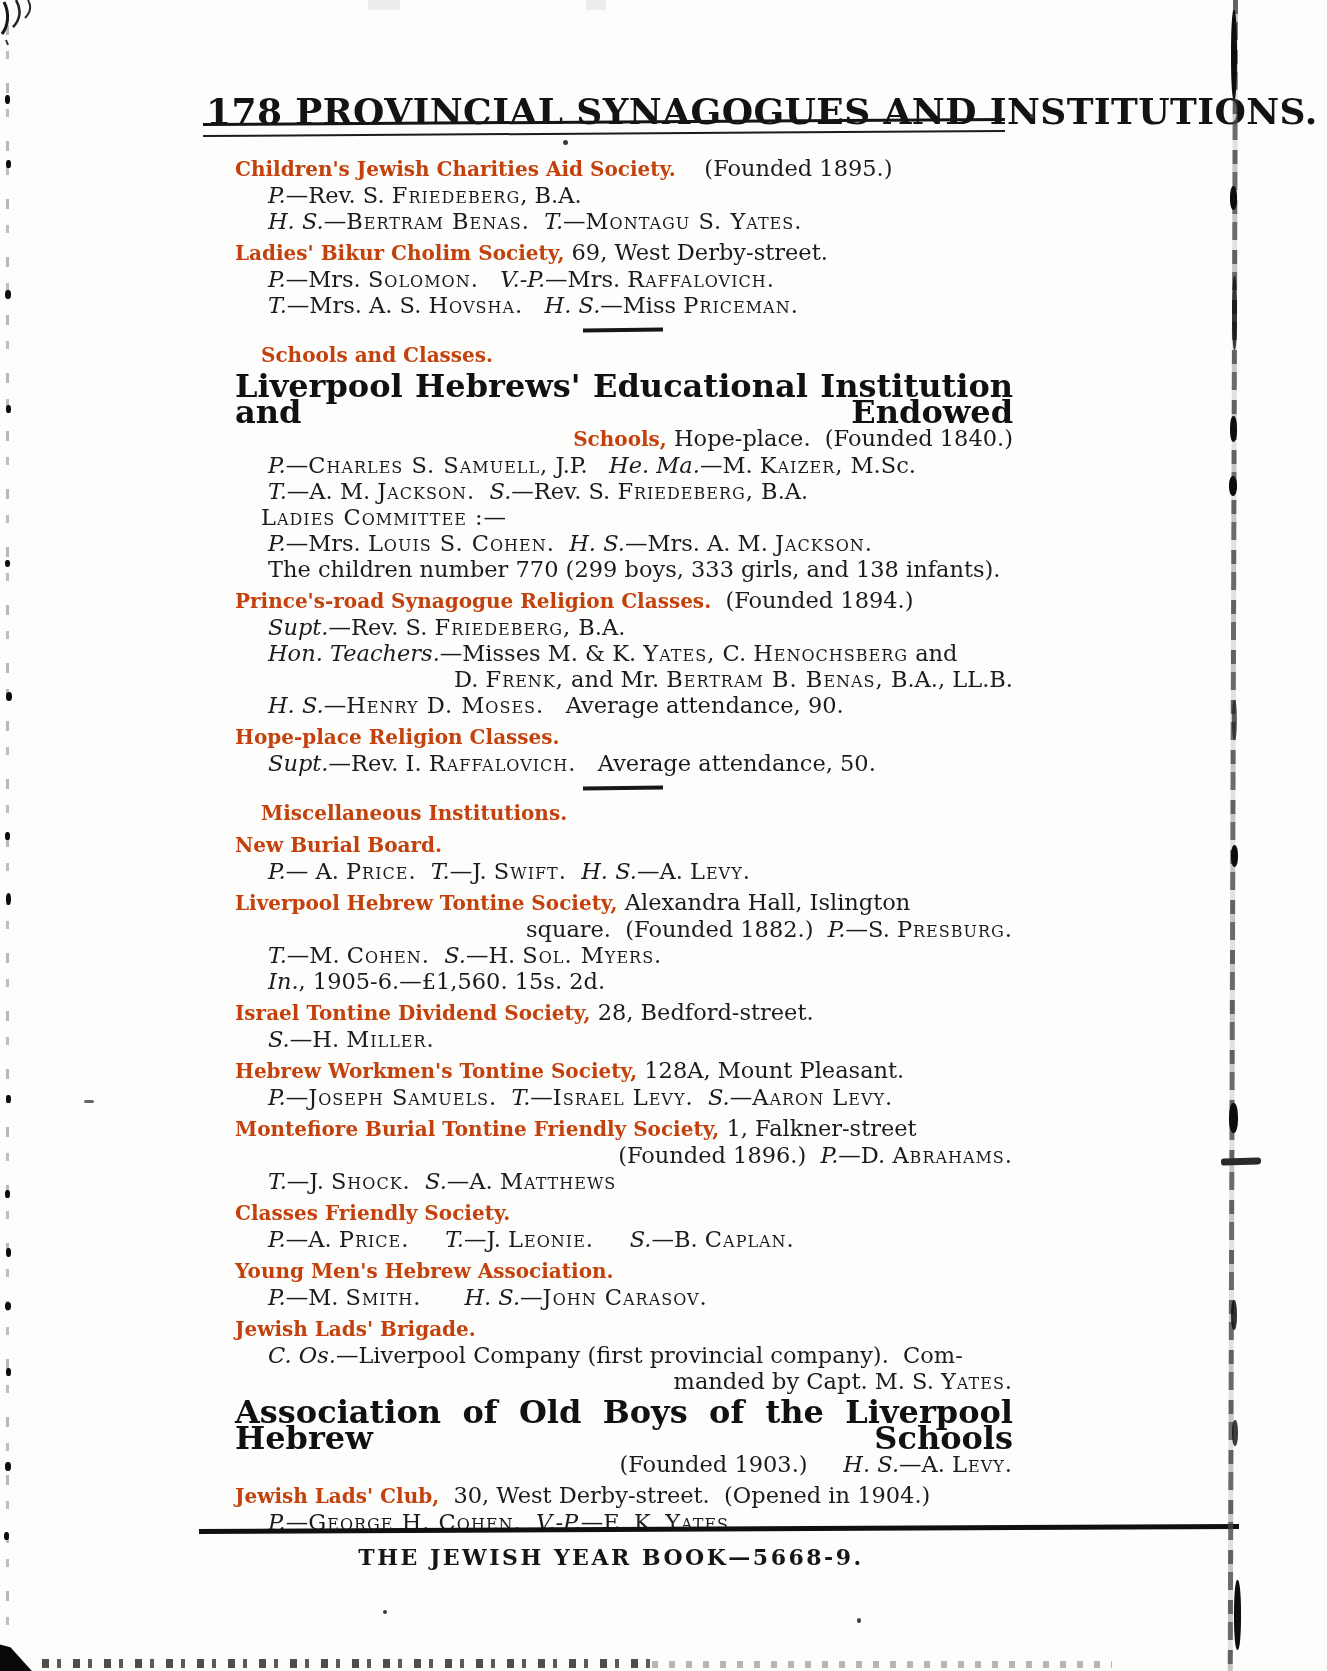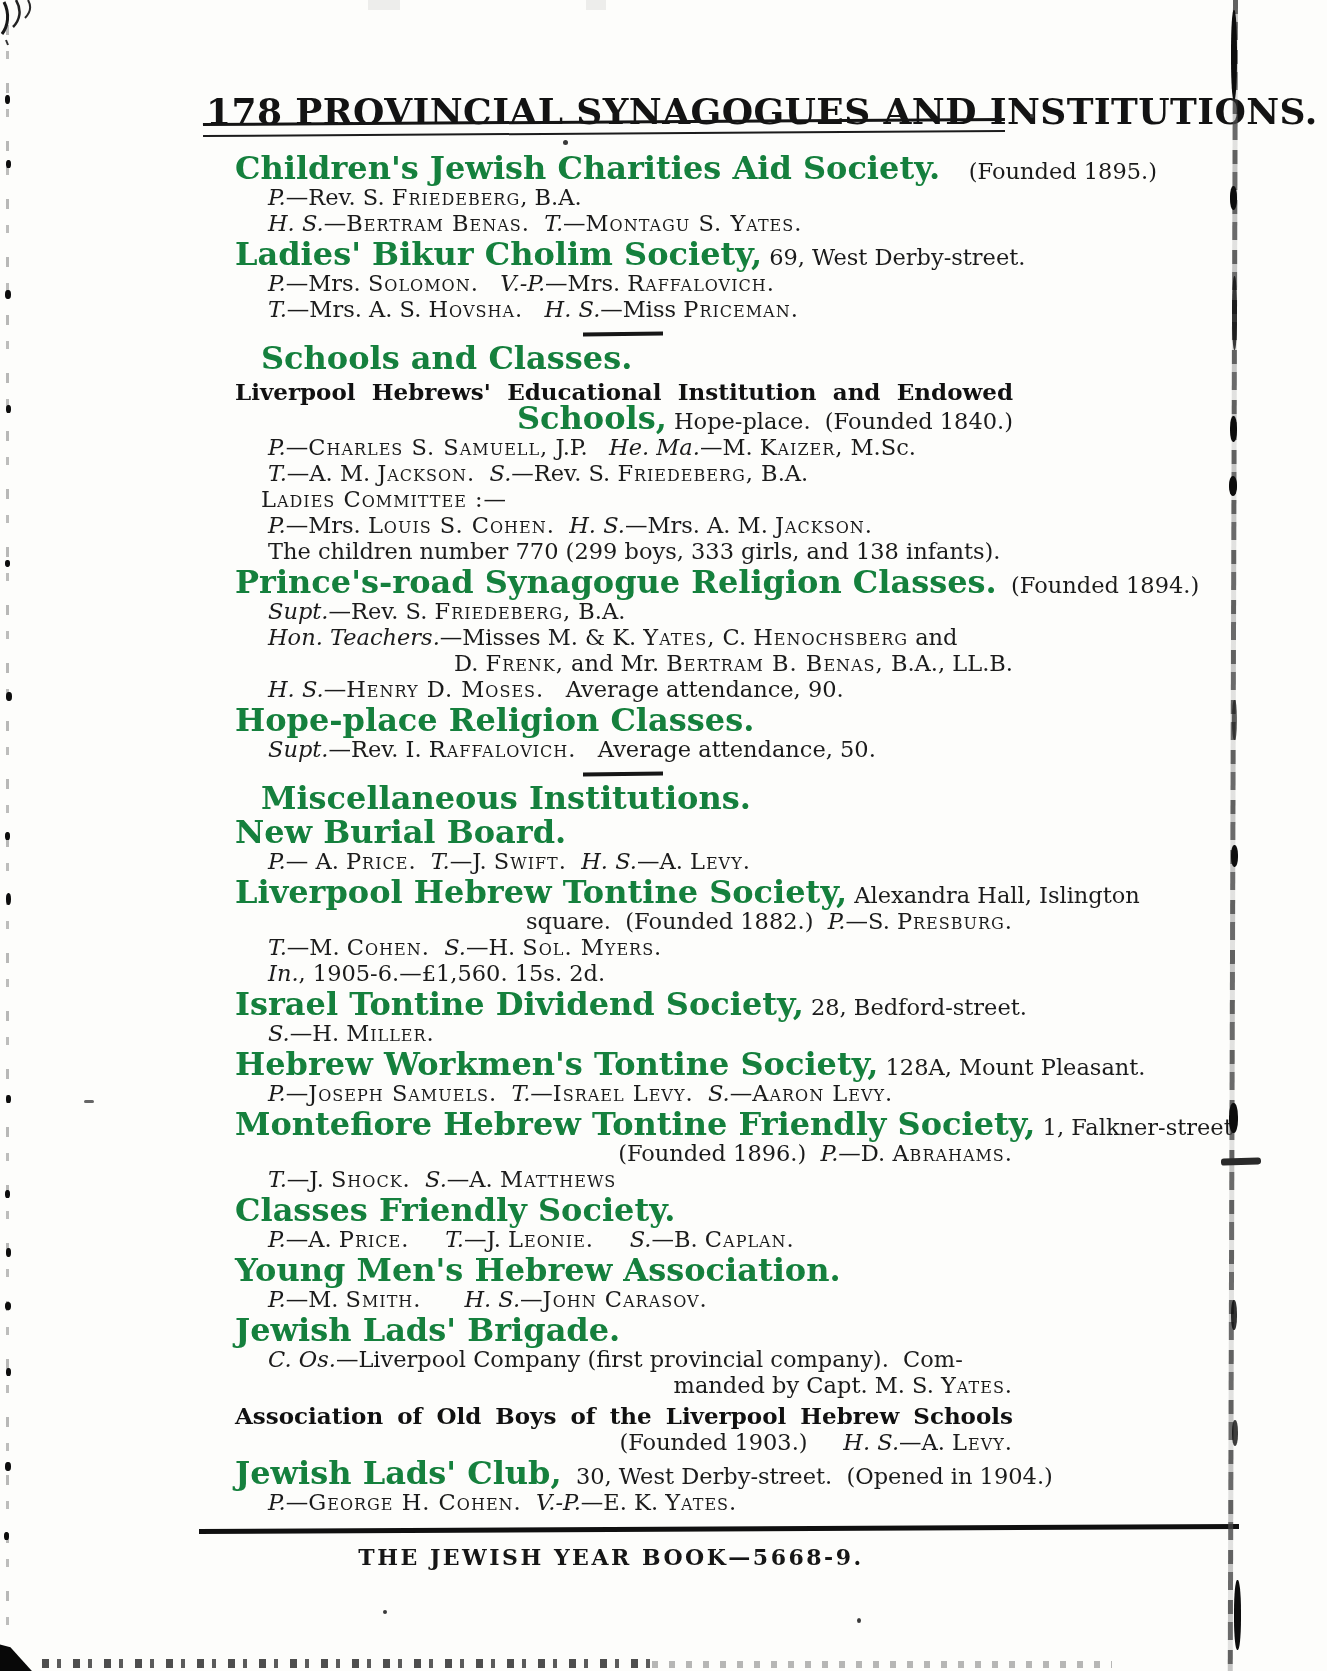--- a/index.html
+++ b/index.html
@@ -22,23 +22,23 @@
   
   .col { position:absolute; left:205px; top:150px; width:808px; }
   .entry { margin-top:5px; }
   .line { white-space:pre; font-size:22.5px; line-height:26px; color:#1b1b1b; }
   .k-title   { padding-left:30px; }
   .k-officer { padding-left:63px; }
   .k-cont    { padding-left:95px;text-align:right; }
   .k-center  { padding-left:56px; text-align:left; }
   .k-justify {
     margin-left:30px; white-space:normal; text-align:justify; text-align-last:justify;
-    font-weight:bold; font-size:23px; color:#111;
-  }
-  .s-b  { font-weight:bold; font-size:32px; color:#15803d; }
+    font-weight:bold; font-size:32px; color:#111;
+  }
+  .s-b  { font-weight:bold; font-size:20px; color:#c2410c; }
   .s-i  { font-style:italic; }
   .s-sc { font-variant:small-caps; letter-spacing:1px; }
   .divider { position:relative; height:14px; margin:4px 0; }
   .divider::after {
     content:""; position:absolute; left:50%; top:6px; width:80px; height:3.5px;
     background:#171717; transform:translateX(-26px) rotate(-0.6deg);
   }
   
   .rule-bottom {
     position:absolute; left:199px; top:1529px; width:1040px; height:4.5px;
@@ -142,21 +142,21 @@
       </div>
       <div class="entry">
         <div class="line k-title"><span class="s-b">Israel Tontine Dividend Society,</span><span> 28, Bedford-street.</span></div>
         <div class="line k-officer"><span class="s-i">S.</span><span>—H. </span><span class="s-sc">Miller.</span></div>
       </div>
       <div class="entry">
         <div class="line k-title"><span class="s-b">Hebrew Workmen's Tontine Society,</span><span> 128A, Mount Pleasant.</span></div>
         <div class="line k-officer"><span class="s-i">P.</span><span>—</span><span class="s-sc">Joseph Samuels.</span><span>  </span><span class="s-i">T.</span><span>—</span><span class="s-sc">Israel Levy.</span><span>  </span><span class="s-i">S.</span><span>—</span><span class="s-sc">Aaron Levy.</span></div>
       </div>
       <div class="entry">
-        <div class="line k-title"><span class="s-b">Montefiore Hebrew Tontine Friendly Society,</span><span> 1, Falkner-street</span></div>
+        <div class="line k-title"><span class="s-b">Montefiore Burial Tontine Friendly Society,</span><span> 1, Falkner-street</span></div>
         <div class="line k-cont"><span>(Founded 1896.)  </span><span class="s-i">P.</span><span>—D. </span><span class="s-sc">Abrahams.</span></div>
         <div class="line k-officer"><span class="s-i">T.</span><span>—J. </span><span class="s-sc">Shock.</span><span>  </span><span class="s-i">S.</span><span>—A. </span><span class="s-sc">Matthews</span></div>
       </div>
       <div class="entry">
         <div class="line k-title"><span class="s-b">Classes Friendly Society.</span></div>
         <div class="line k-officer"><span class="s-i">P.</span><span>—A. </span><span class="s-sc">Price.</span><span>     </span><span class="s-i">T.</span><span>—J. </span><span class="s-sc">Leonie.</span><span>     </span><span class="s-i">S.</span><span>—B. </span><span class="s-sc">Caplan.</span></div>
       </div>
       <div class="entry">
         <div class="line k-title"><span class="s-b">Young Men's Hebrew Association.</span></div>
         <div class="line k-officer"><span class="s-i">P.</span><span>—M. </span><span class="s-sc">Smith.</span><span>      </span><span class="s-i">H. S.</span><span>—</span><span class="s-sc">John Carasov.</span></div>

